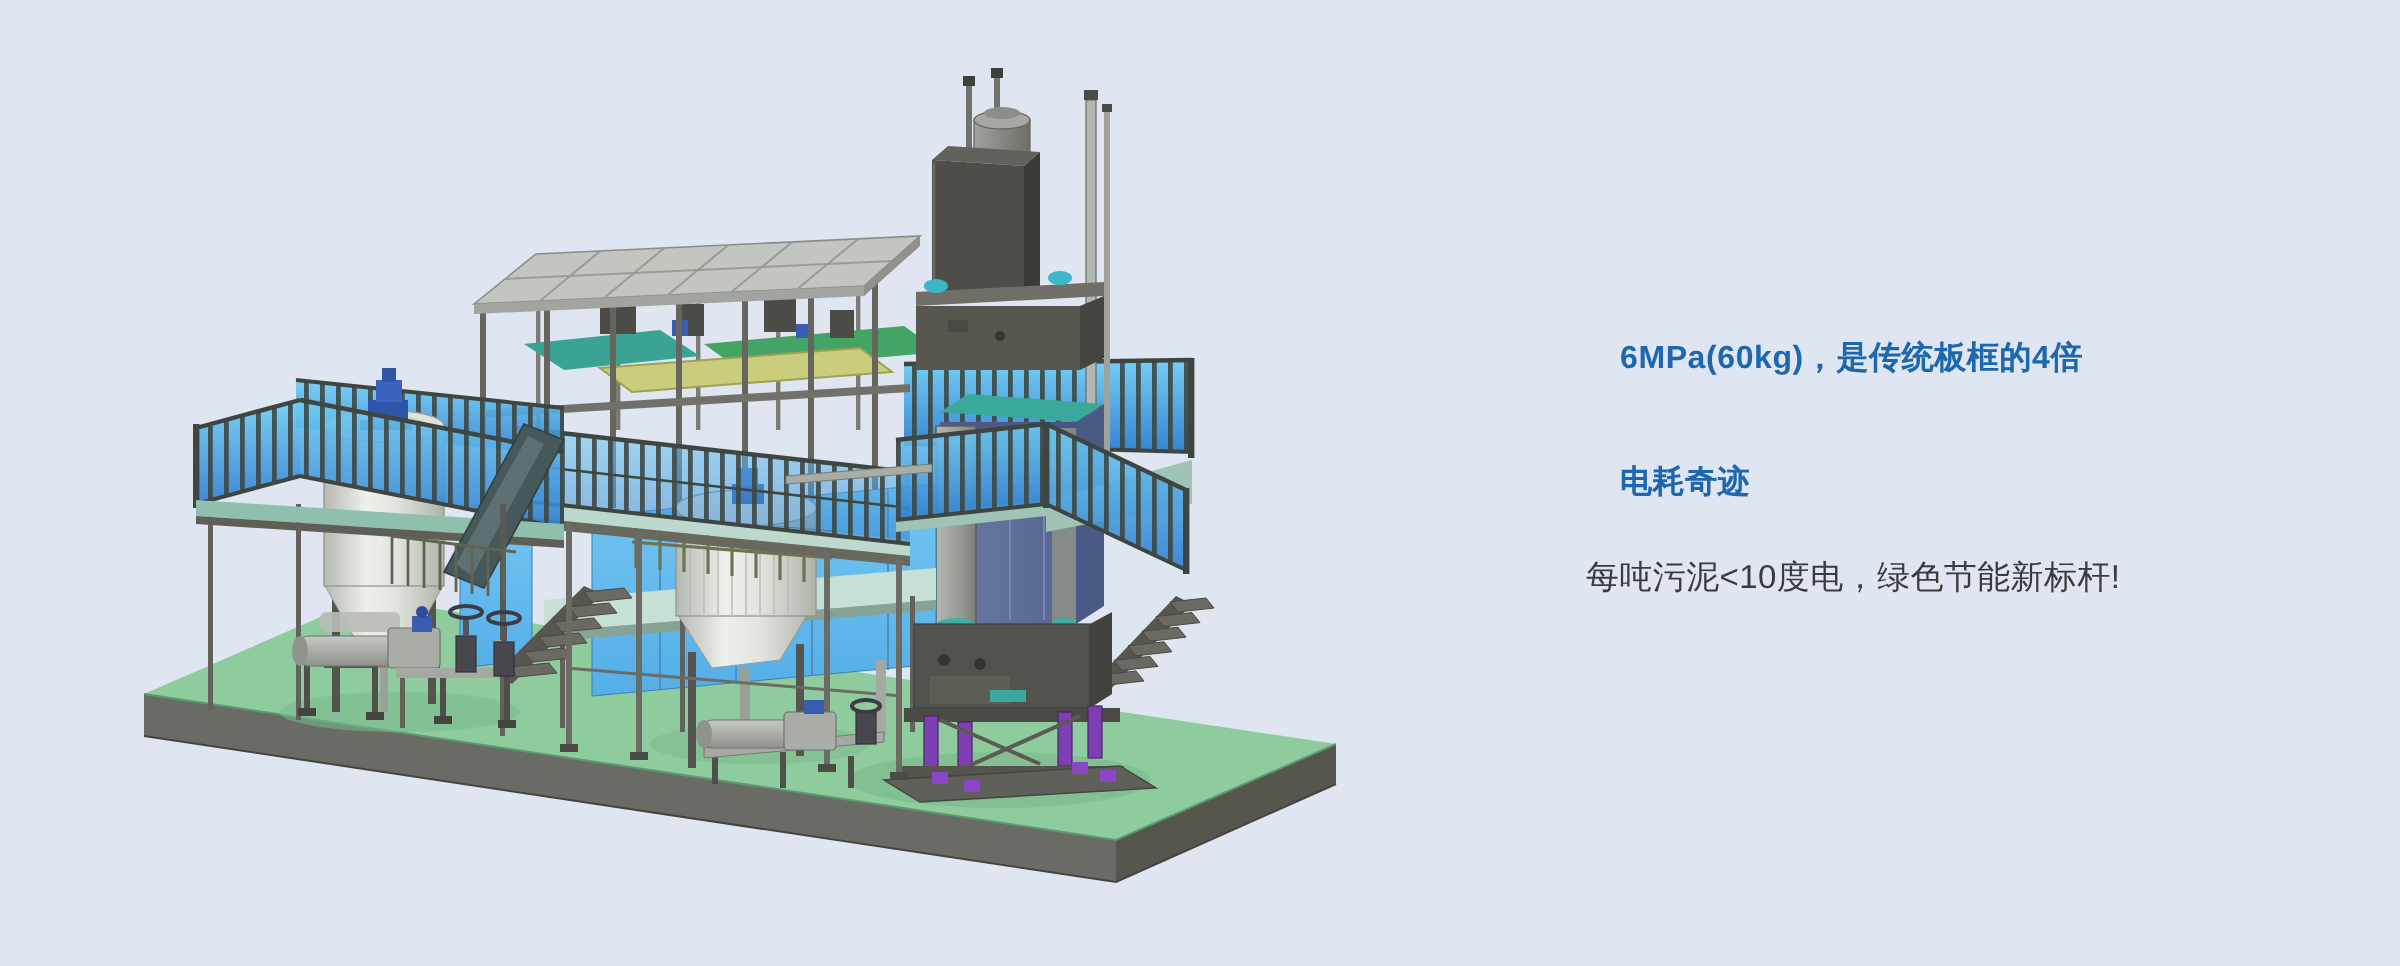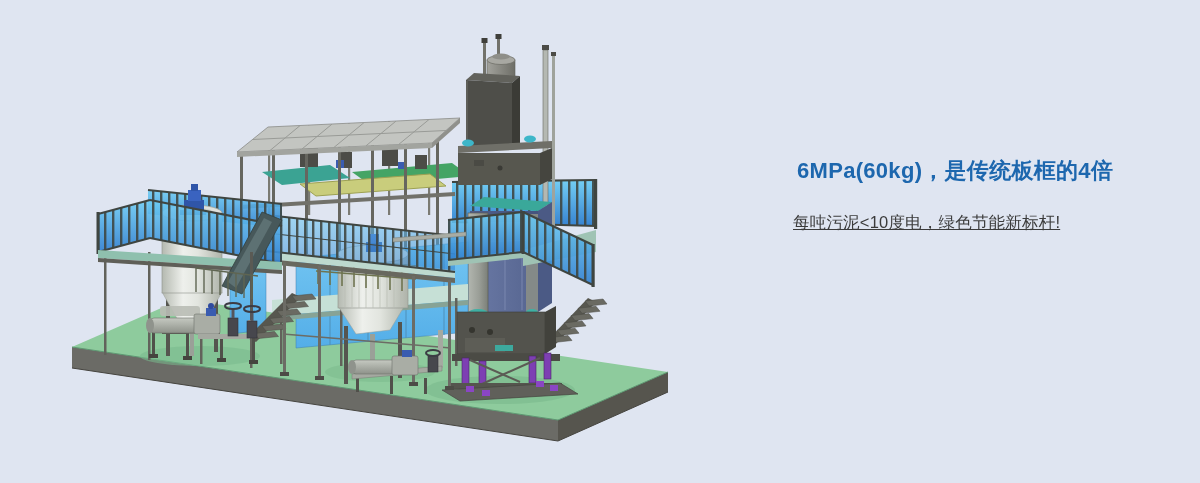--- a/index.html
+++ b/index.html
@@ -5,27 +5,27 @@
   html,body{margin:0;padding:0;}
   body{
     width:1200px;height:483px;position:relative;overflow:hidden;
     background:#dfe5f1;
     font-family:"Liberation Sans","DejaVu Sans",sans-serif;
   }
   .stage{position:absolute;inset:0;}
   .machine-wrap{position:absolute;left:0;top:0;width:760px;height:483px;}
   .text-block{position:absolute;left:793px;top:152px;width:360px;}
   .spec-title{
-    margin:4px;font-size:22px;font-weight:bold;color:#1d67ae;letter-spacing:.3px;
+    margin:17px;font-size:16px;font-weight:bold;color:#1d67ae;letter-spacing:.3px;
   }
   .spec-desc{
     margin:21px 0 0 0;font-size:16.5px;color:#3b3b3b;letter-spacing:.2px;
   }
   .spec-title.second{margin-top:41px;}
-  .spec-desc.second{margin-top:26px;text-decoration:underline;}
+  .spec-desc.second{margin-top:26px;}
 </style>
 </head>
 <body style="background: rgb(223, 229, 241);">
 
 <div class="stage">
 
   <div class="machine-wrap">
   <svg width="760" height="483" viewBox="0 0 760 483">
     <defs>
       <linearGradient id="tankG" x1="0" y1="0" x2="1" y2="0">
@@ -374,16 +374,17 @@
       <rect x="392" y="356" width="26" height="19" rx="2" fill="#a9ada5" stroke="#6f736c" stroke-width=".6"></rect>
       <rect x="402" y="350" width="10" height="7" fill="#3a5cb0"></rect>
       <rect x="428" y="356" width="10" height="16" fill="#47474d" stroke="#33333a" stroke-width=".6"></rect>
       <ellipse cx="433" cy="353" rx="7" ry="3" fill="none" stroke="#3c3c44" stroke-width="2"></ellipse>
     </g>
   </svg>
   </div>
 
   <div class="text-block">
     <p class="spec-title">6MPa(60kg)，是传统板框的4倍</p>
+    <p class="spec-title second">电耗奇迹</p>
     <p class="spec-desc second">每吨污泥&lt;10度电，绿色节能新标杆!</p>
   </div>
 
 </div>
 
 </body></html>

